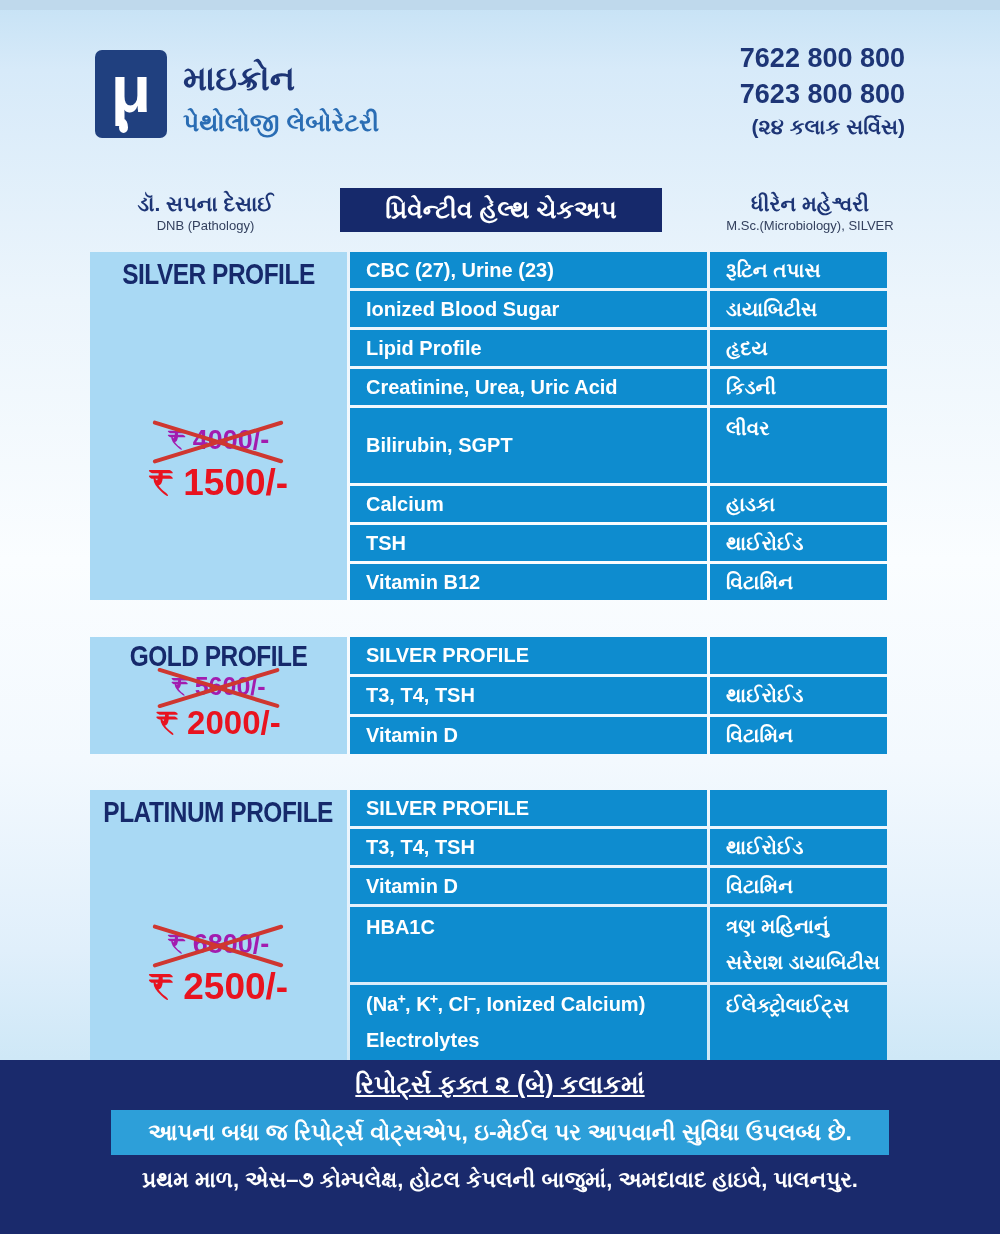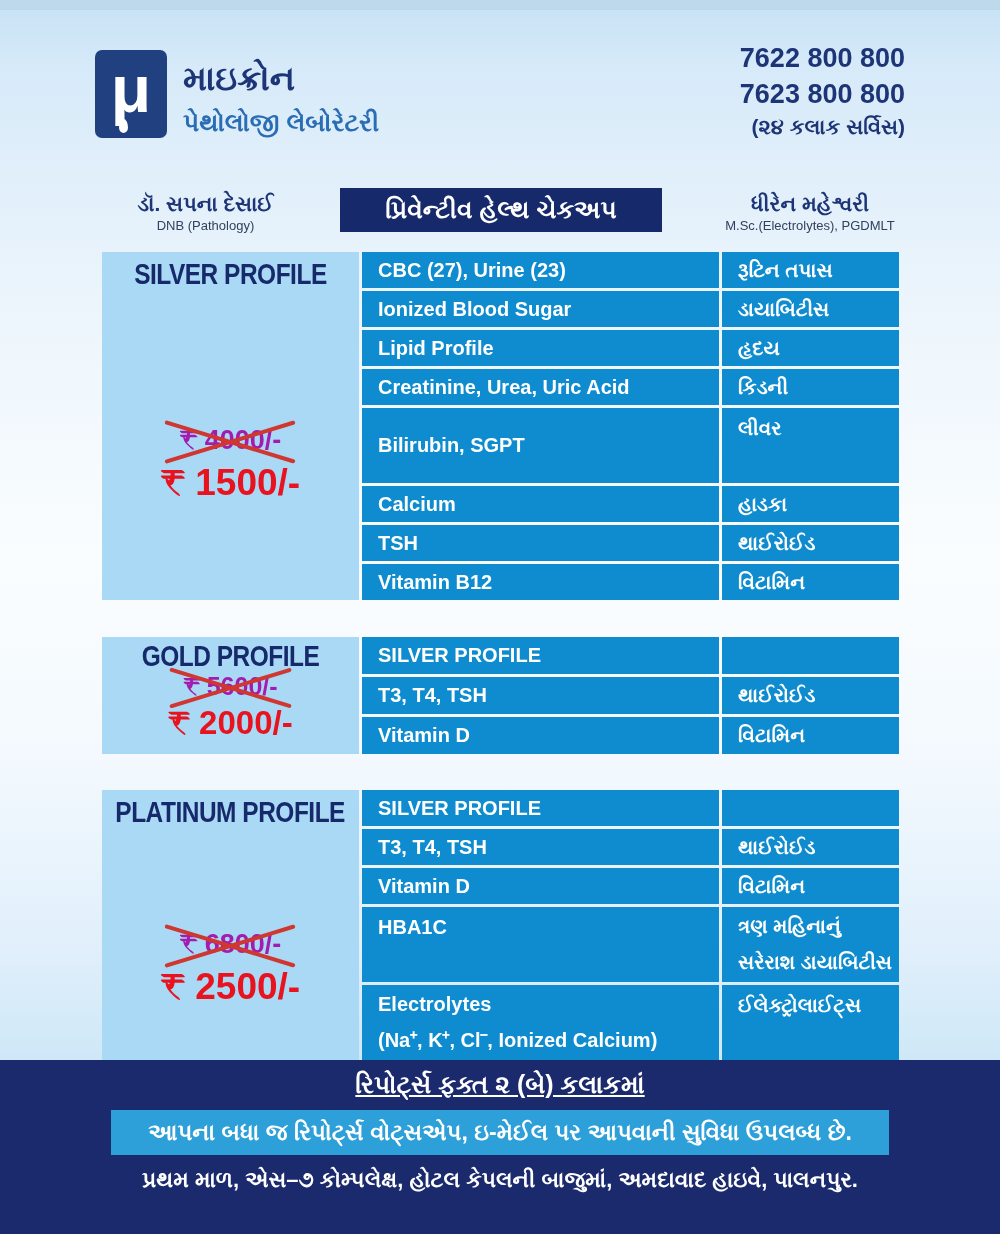--- a/index.html
+++ b/index.html
@@ -29,21 +29,21 @@
   .doc-left { position:absolute; left:98px; top:192px; width:215px; text-align:center; }
   .doc-right { position:absolute; right:65px; top:192px; width:250px; text-align:center; }
   .doc-name { font-size:21px; font-weight:bold; color:#1d3576; }
   .doc-qual { font-size:13px; color:#33405e; margin-top:2px; }
   .banner {
     position:absolute; left:340px; top:188px; width:322px; height:44px; background:#16296b;
     color:#fff; font-size:25px; font-weight:bold; display:flex; align-items:center; justify-content:center;
   }
 
   
-  .section { position:absolute; left:102px; display:flex; }
+  .section { position:absolute; left:90px; display:flex; }
   .sec-silver { top:252px; }
   .sec-gold { top:637px; }
   .sec-platinum { top:790px; }
   .panel { width:257px; background:#a9d9f4; display:flex; flex-direction:column; align-items:center; }
   .panel-title {
     font-size:26px; font-weight:bold; color:#16296b; margin-top:7px; letter-spacing:-0.5px;
     transform:scaleX(.94) scaleY(1.1); white-space:nowrap;
   }
   .spacer { flex:1; }
   .prices { text-align:center; }
@@ -104,21 +104,21 @@
     <div class="svc">(૨૪ કલાક સર્વિસ)</div>
   </div>
 
   <div class="doc-left">
     <div class="doc-name">ડૉ. સપના દેસાઈ</div>
     <div class="doc-qual">DNB (Pathology)</div>
   </div>
   <div class="banner">પ્રિવેન્ટીવ હેલ્થ ચેકઅપ</div>
   <div class="doc-right">
     <div class="doc-name">ધીરેન મહેશ્વરી</div>
-    <div class="doc-qual">M.Sc.(Electrolytes), PGDMLT</div>
+    <div class="doc-qual">M.Sc.(Microbiology), SILVER</div>
   </div>
 
   <div class="section sec-silver">
     <div class="panel">
       <div class="panel-title">SILVER PROFILE</div>
       <div class="spacer"></div>
       <div class="prices">
         <div><span class="price-old">₹ 4000/-</span></div>
         <div class="price-new">₹ 1500/-</div>
       </div>
@@ -211,22 +211,22 @@
       </div>
       <div class="row">
         <div class="cell cl h2 v-top">HBA1C</div>
         <div class="cell cr h2">
           <div>ત્રણ મહિનાનું</div>
           <div>સરેરાશ ડાયાબિટીસ</div>
         </div>
       </div>
       <div class="row">
         <div class="cell cl h2">
+          <div>(Na⁺, K⁺, Cl⁻, Ionized Calcium)</div>
           <div>Electrolytes</div>
-          <div>(Na⁺, K⁺, Cl⁻, Ionized Calcium)</div>
         </div>
         <div class="cell cr h2 v-top">ઈલેક્ટ્રોલાઈટ્સ</div>
       </div>
     </div>
   </div>
 
   <div class="band">
     <div class="reports">રિપોર્ટ્સ ફક્ત ૨ (બે) કલાકમાં</div>
     <div class="wa-box">આપના બધા જ રિપોર્ટ્સ વોટ્સએપ, ઇ-મેઈલ પર આપવાની સુવિધા ઉપલબ્ધ છે.</div>
     <div class="address">પ્રથમ માળ, એસ–૭ કોમ્પલેક્ષ, હોટલ કેપલની બાજુમાં, અમદાવાદ હાઇવે, પાલનપુર.</div>

